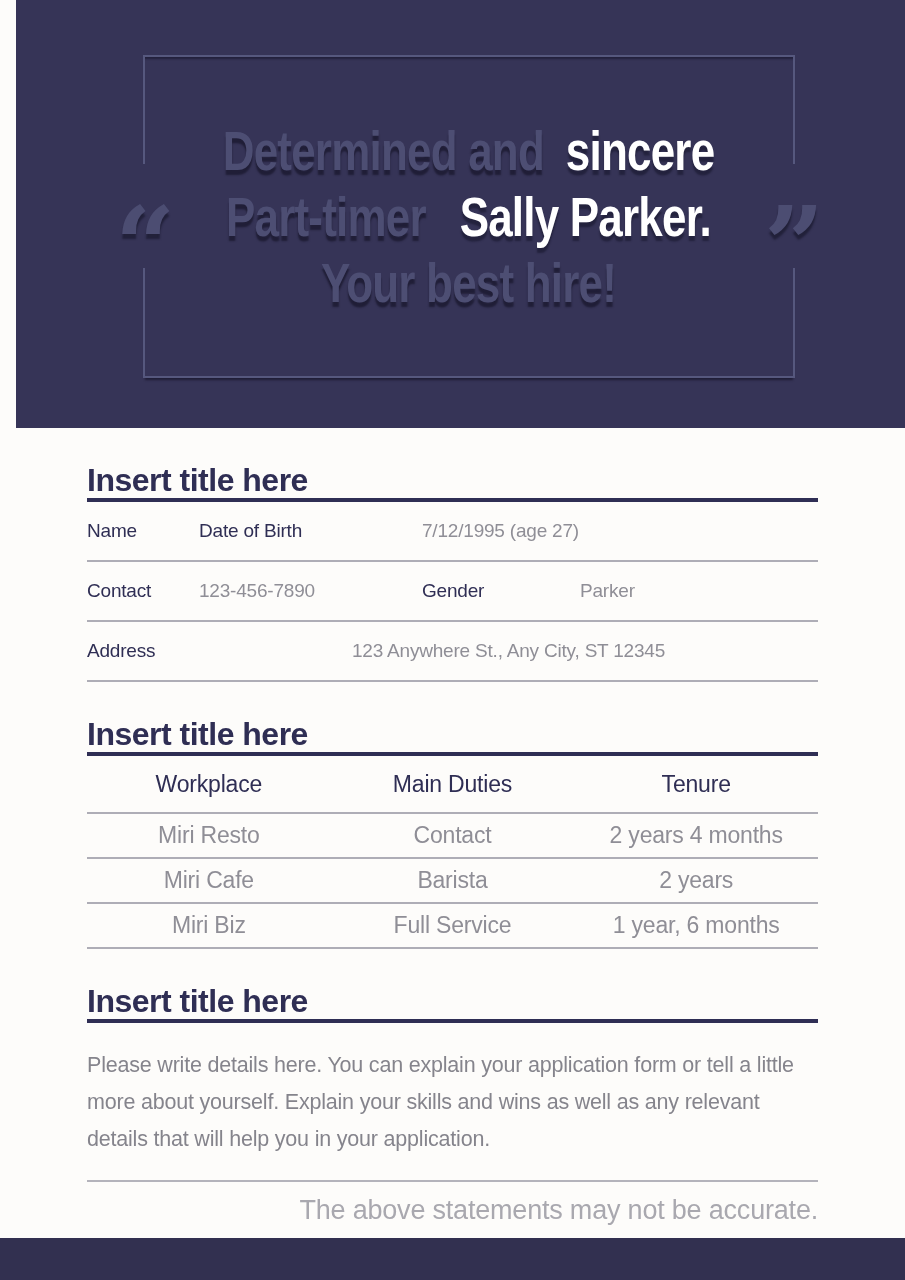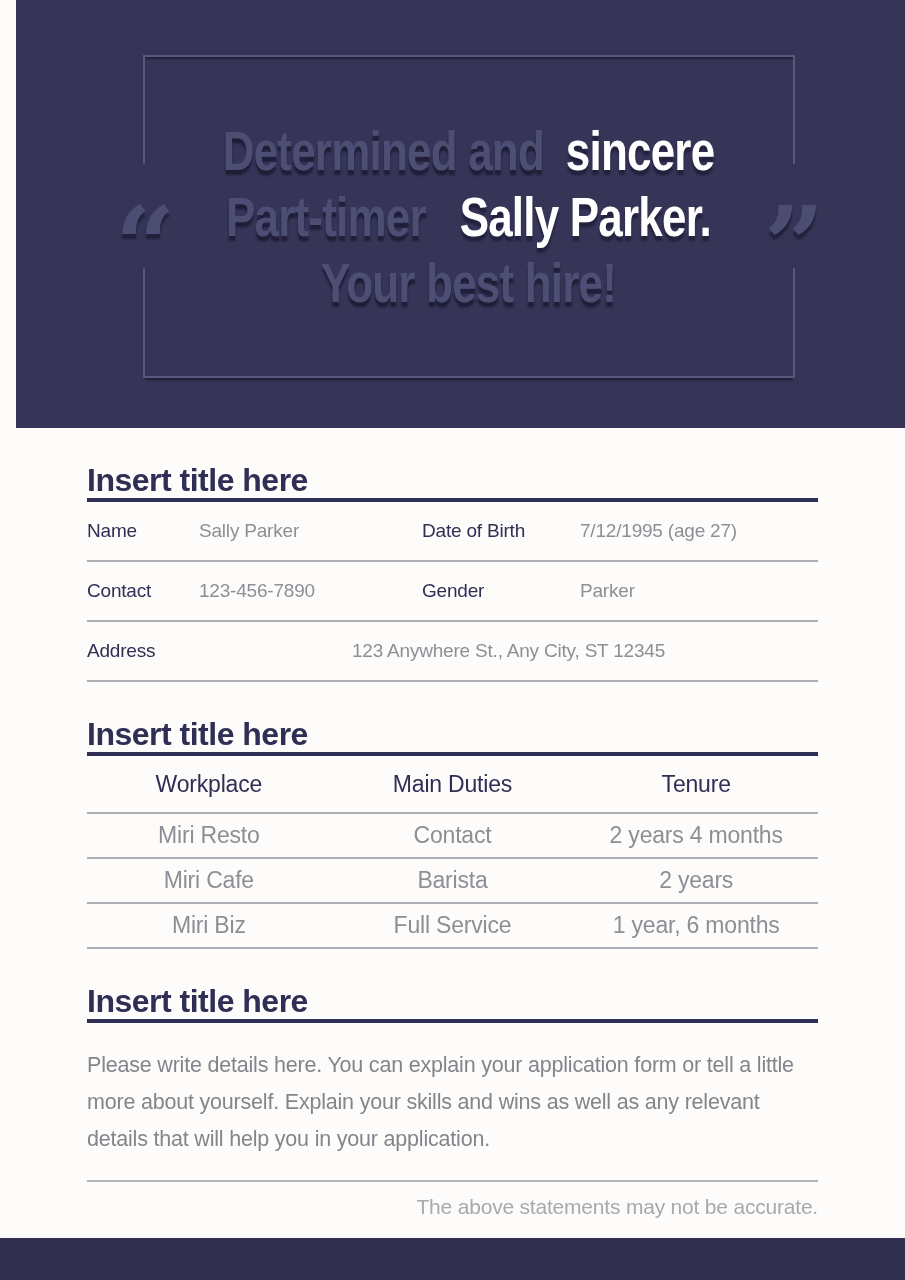--- a/index.html
+++ b/index.html
@@ -92,21 +92,21 @@
   .x-data { height: 43px; color: #8f8e96; letter-spacing: -0.2px; }
 
   .details-text {
     margin-top: 24px;
     font-size: 21.5px; line-height: 37px;
     color: #85848c; letter-spacing: -0.2px;
   }
   .thin-divider { height: 2px; background: #b4b3bb; margin-top: 18px; }
   .disclaimer {
     margin-top: 13px; text-align: right;
-    font-size: 21px; color: #a9a8af; letter-spacing: -0.2px;
+    font-size: 27px; color: #a9a8af; letter-spacing: -0.2px;
   }
 
   .footer-strip {
     position: absolute; bottom: 0; left: 0;
     width: 905px; height: 42px;
     background: #323050;
   }
 </style>
 </head>
 <body>
@@ -139,21 +139,20 @@
     </div>
   </div>
 
   <div class="content">
 
     <h2 class="section-title">Insert title here</h2>
     <div class="rule"></div>
 
     <div class="p-row">
       <span class="p-label">Name</span>
-      <span class="p-value">Sally Parker</span>
       <span class="p-label">Date of Birth</span>
       <span class="p-value">7/12/1995 (age 27)</span>
     </div>
 
     <div class="p-row">
       <span class="p-label">Contact</span>
       <span class="p-value">123-456-7890</span>
       <span class="p-label">Gender</span>
       <span class="p-value">Parker</span>
     </div>

